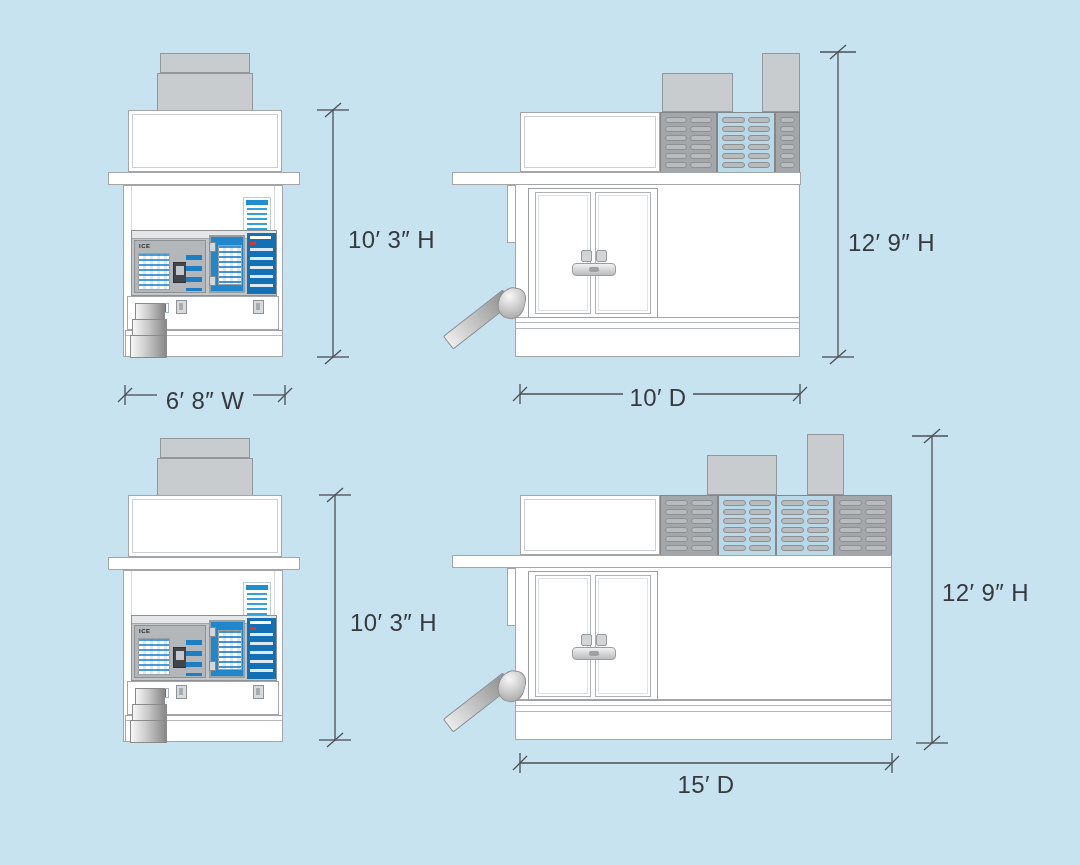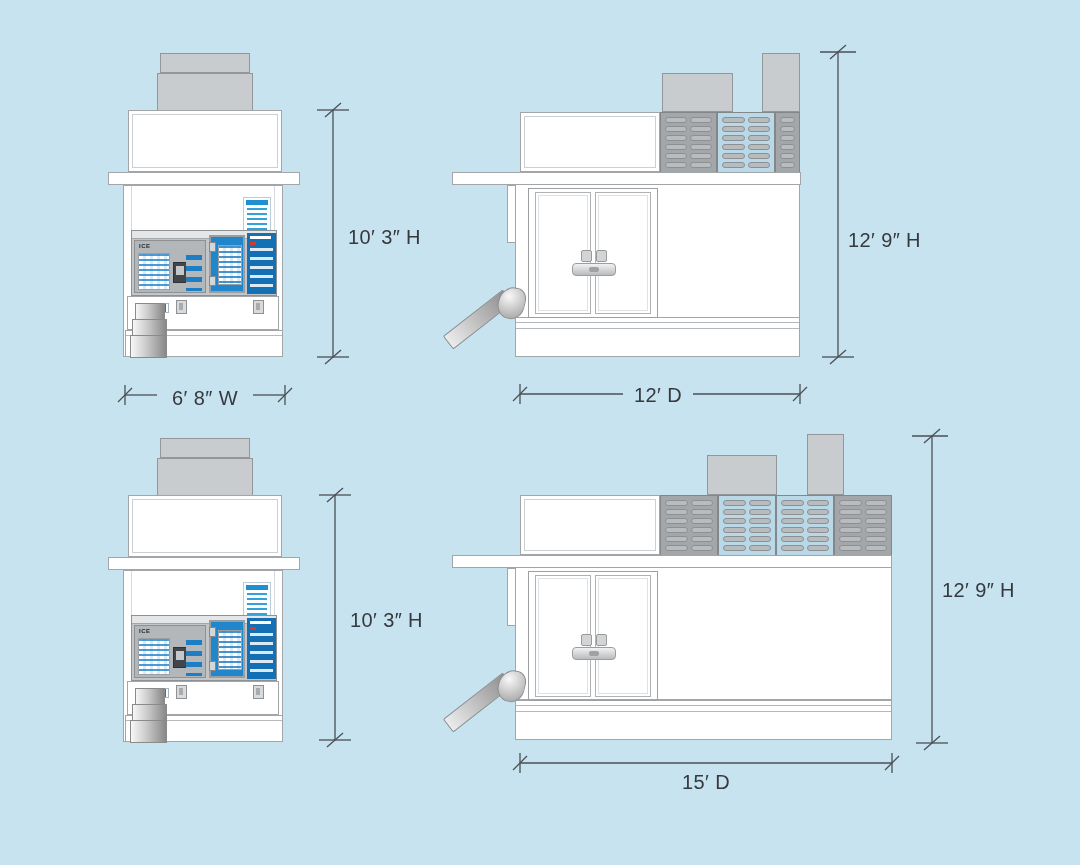--- a/index.html
+++ b/index.html
@@ -4,21 +4,21 @@
 <style>
   html,body{margin:0;padding:0;}
   .stage{
     position:relative;width:1080px;height:865px;background:#c7e3f0;
     font-family:"Liberation Sans",sans-serif;overflow:hidden;
   }
   .abs{position:absolute;}
   .outl{position:absolute;background:#fff;border:1px solid #a2a6a9;box-sizing:border-box;}
   .gray{position:absolute;background:#c9ccce;border:1px solid #94979a;box-sizing:border-box;}
   .inner2::after{content:"";position:absolute;left:3px;top:3px;right:3px;bottom:3px;border:1px solid #ccd0d3;}
-  .dimlabel{position:absolute;color:#36393d;font-size:20px;font-weight:500;letter-spacing:.4px;white-space:nowrap;}
+  .dimlabel{position:absolute;color:#36393d;font-size:24px;font-weight:500;letter-spacing:.4px;white-space:nowrap;}
   .dimlabel.ctr{text-align:center;}
 
   
   .fv{width:232px;height:312px;}
   .fv .cond-top{left:52px;top:0;width:90px;height:20px;}
   .fv .cond-main{left:49px;top:20px;width:96px;height:38px;}
   .fv .cabinet{left:20px;top:57px;width:154px;height:62px;}
   .fv .awning{left:0;top:119px;width:192px;height:13px;z-index:2;}
   .fv .fbody{left:15px;top:132px;width:160px;height:172px;z-index:1;}
   .fv .fbody::before{content:"";position:absolute;left:7px;top:0;bottom:0;border-left:1px solid #d7dadc;}
@@ -354,18 +354,18 @@
       <line x1="520" y1="753" x2="520" y2="773"></line>
         <line x1="513" y1="770" x2="527" y2="756"></line>
       <line x1="892" y1="753" x2="892" y2="773"></line>
         <line x1="885" y1="770" x2="899" y2="756"></line>
     </g>
   </svg>
 
   <div class="dimlabel" style="left:348px;top:226px;">10′ 3″ H</div>
   <div class="dimlabel ctr" style="left:158px;top:387px;width:94px;">6′ 8″ W</div>
   <div class="dimlabel" style="left:848px;top:229px;">12′ 9″ H</div>
-  <div class="dimlabel ctr" style="left:625px;top:384px;width:66px;">12′ D</div>
+  <div class="dimlabel ctr" style="left:625px;top:384px;width:66px;">10′ D</div>
   <div class="dimlabel" style="left:350px;top:609px;">10′ 3″ H</div>
   <div class="dimlabel" style="left:942px;top:579px;">12′ 9″ H</div>
   <div class="dimlabel ctr" style="left:658px;top:771px;width:96px;">15′ D</div>
 
 </div>
 
 </body></html>

